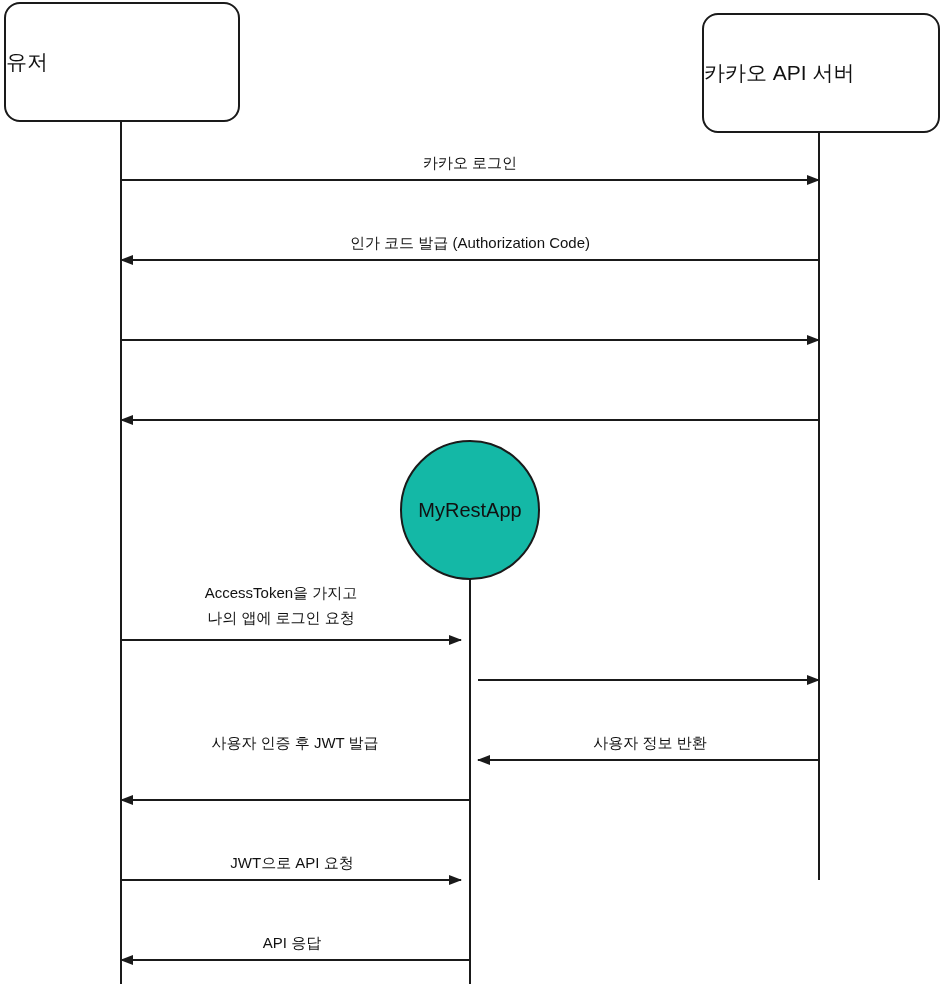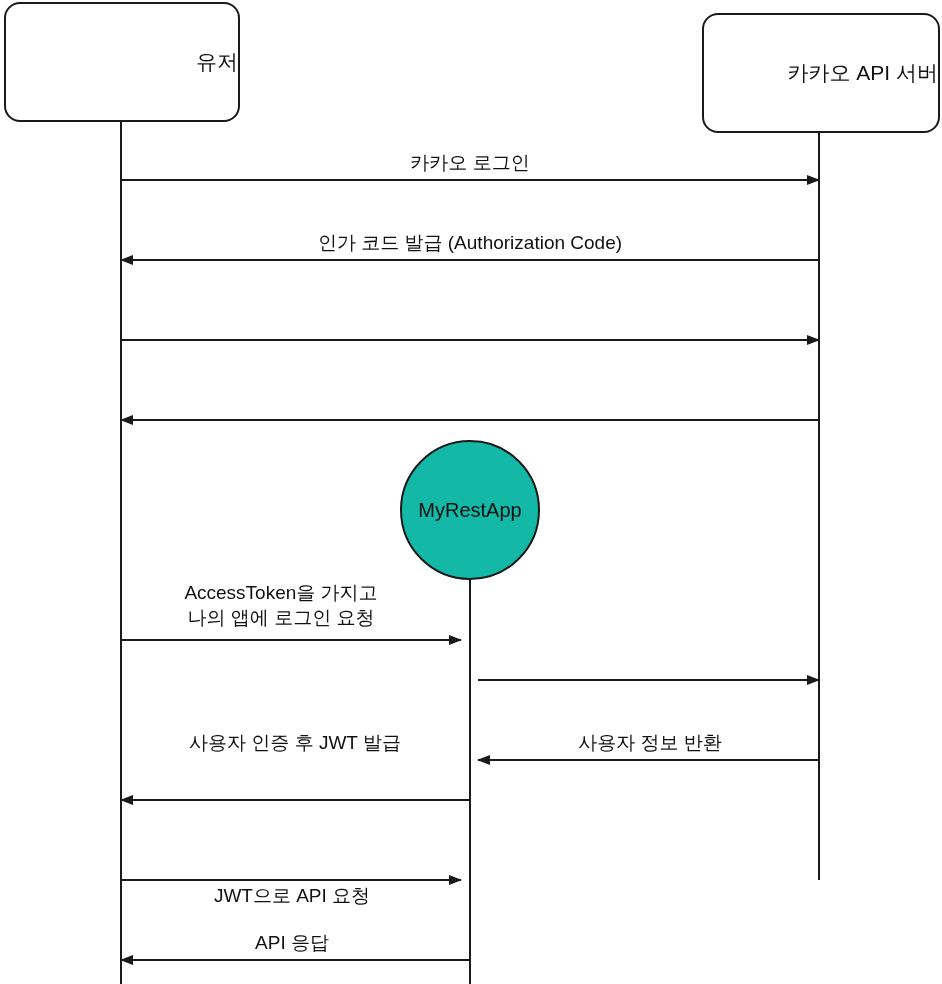--- a/index.html
+++ b/index.html
@@ -9,21 +9,21 @@
     background:#ffffff;
     font-family:"Liberation Sans","DejaVu Sans",sans-serif;
     color:#111;
     overflow:hidden;
   }
   .actor-box{
     position:absolute;
     border:2px solid #1a1a1a;
     border-radius:16px;
     background:#fff;
-    display:flex;align-items:center;justify-content:flex-end;
+    display:flex;align-items:center;justify-content:flex-start;
     font-size:21px;
     box-sizing:border-box;
   }
   .app-circle{
     position:absolute;
     border:2px solid #1a1a1a;
     border-radius:50%;
     background:#14b8a6;
     display:flex;align-items:center;justify-content:center;
     font-size:20px;
@@ -48,21 +48,21 @@
   }
   .head-left{
     left:-1px;top:-6px;
     border-top:5px solid transparent;
     border-bottom:5px solid transparent;
     border-right:13px solid #1a1a1a;
   }
   .msg-label{
     position:absolute;
     text-align:center;
-    font-size:19px;
+    font-size:15px;
     line-height:25px;
     white-space:pre-line;
   }
 </style>
 </head>
 <body>
 
 <div class="diagram">
 
   <div class="lifeline" style="left:120px;top:120px;height:864px"></div>
@@ -111,21 +111,21 @@
   <div class="msg-label" style="left:540px;top:730px;width:220px">사용자 정보 반환</div>
   <div class="msg-line" style="left:478px;top:759px;width:341px">
     <span class="head head-left"></span>
   </div>
 
   <div class="msg-label" style="left:155px;top:730px;width:280px">사용자 인증 후 JWT 발급</div>
   <div class="msg-line" style="left:121px;top:799px;width:349px">
     <span class="head head-left"></span>
   </div>
 
-  <div class="msg-label" style="left:182px;top:883px;width:220px">JWT으로 API 요청</div>
+  <div class="msg-label" style="left:182px;top:850px;width:220px">JWT으로 API 요청</div>
   <div class="msg-line" style="left:121px;top:879px;width:340px">
     <span class="head head-right"></span>
   </div>
 
   <div class="msg-label" style="left:212px;top:930px;width:160px">API 응답</div>
   <div class="msg-line" style="left:121px;top:959px;width:349px">
     <span class="head head-left"></span>
   </div>
 
 </div>

